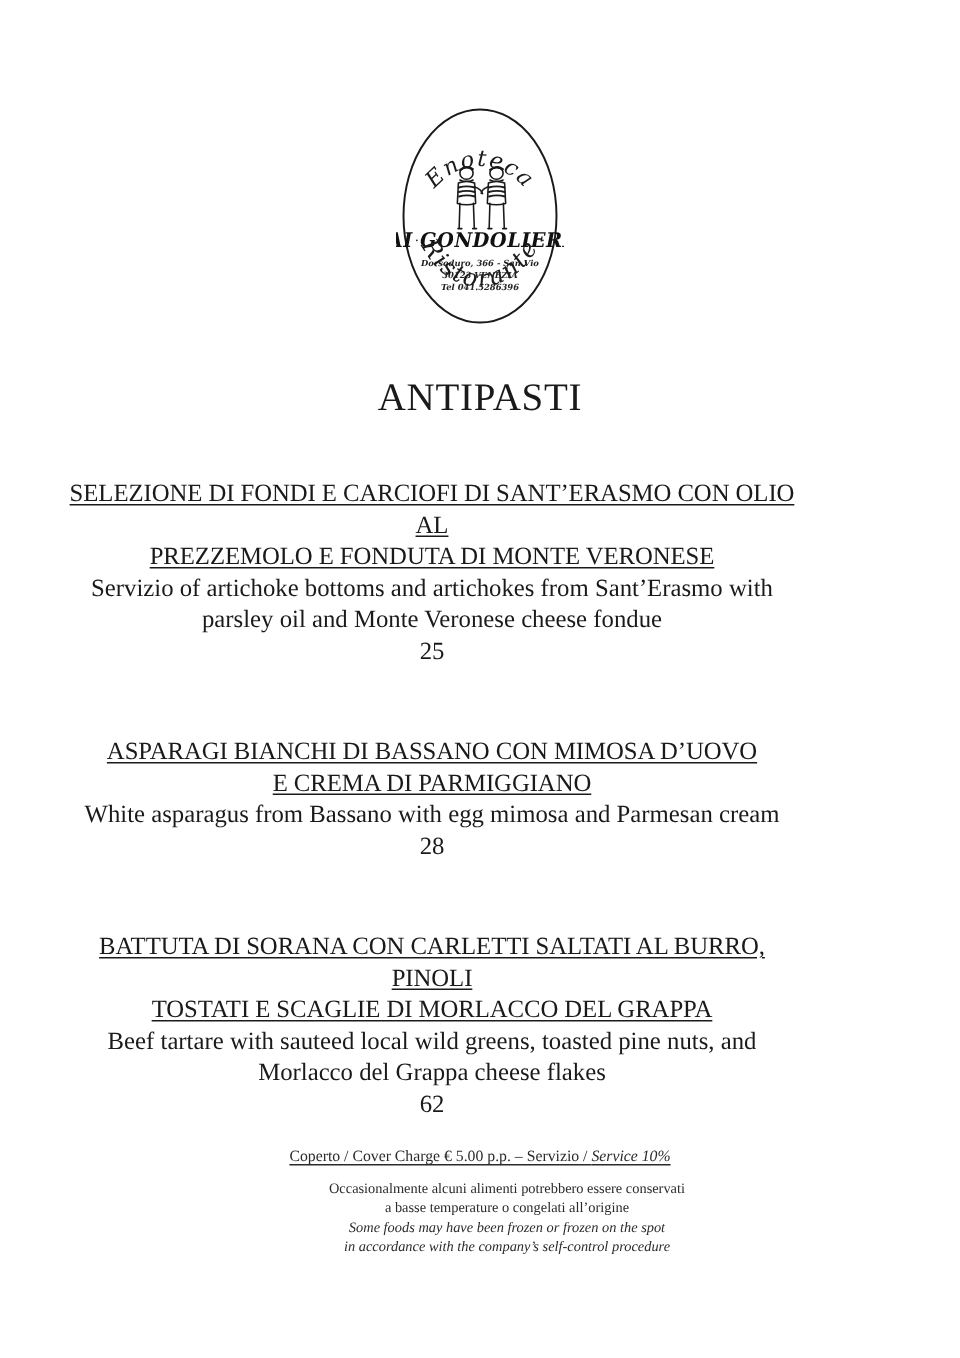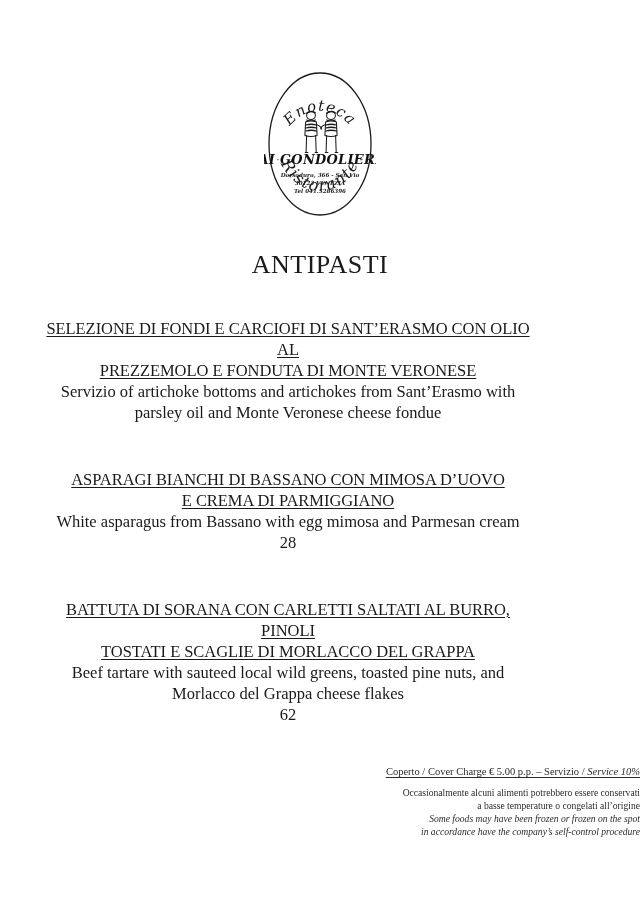--- a/index.html
+++ b/index.html
@@ -86,21 +86,21 @@
     font-size: 16.5px;
     line-height: 21px;
   }
 
   
   .footer {
     position: absolute;
     top: 765px;
     left: 0;
     width: 640px;
-    text-align: right;
+    text-align: center;
     color: #2b2b2b;
   }
   .footer-charge {
     font-size: 10.5px;
     line-height: 14px;
     text-decoration: underline;
     text-underline-offset: 2px;
     margin-bottom: 7px;
   }
   .footer-charge .it { font-style: italic; }
@@ -179,20 +179,21 @@
 
     <div class="dish">
       <div class="dish-title">
         <span>SELEZIONE DI FONDI E CARCIOFI DI SANT’ERASMO CON OLIO AL</span><br>
         <span>PREZZEMOLO E FONDUTA DI MONTE VERONESE</span>
       </div>
       <div class="dish-desc">
         <span>Servizio of artichoke bottoms and artichokes from Sant’Erasmo with</span><br>
         <span>parsley oil and Monte Veronese cheese fondue</span>
       </div>
+      <div class="dish-price">25</div>
     </div>
 
     <div class="dish">
       <div class="dish-title">
         <span>ASPARAGI BIANCHI DI BASSANO CON MIMOSA D’UOVO</span><br>
         <span>E CREMA DI PARMIGGIANO</span>
       </div>
       <div class="dish-desc">
         <span>White asparagus from Bassano with egg mimosa and Parmesan cream</span>
       </div>
@@ -214,17 +215,17 @@
   </div>
 
   <div class="footer">
     <div class="footer-charge"><span>Coperto / Cover Charge € 5.00 p.p. – Servizio / </span><span class="it">Service 10%</span></div>
     <div class="footer-note">
       <span>Occasionalmente alcuni alimenti potrebbero essere conservati</span><br>
       <span>a basse temperature o congelati all’origine</span>
     </div>
     <div class="footer-note italic">
       <span>Some foods may have been frozen or frozen on the spot</span><br>
-      <span>in accordance have the company’s self-control procedure</span>
+      <span>in accordance with the company’s self-control procedure</span>
     </div>
   </div>
 
 </div>
 
 </body></html>

